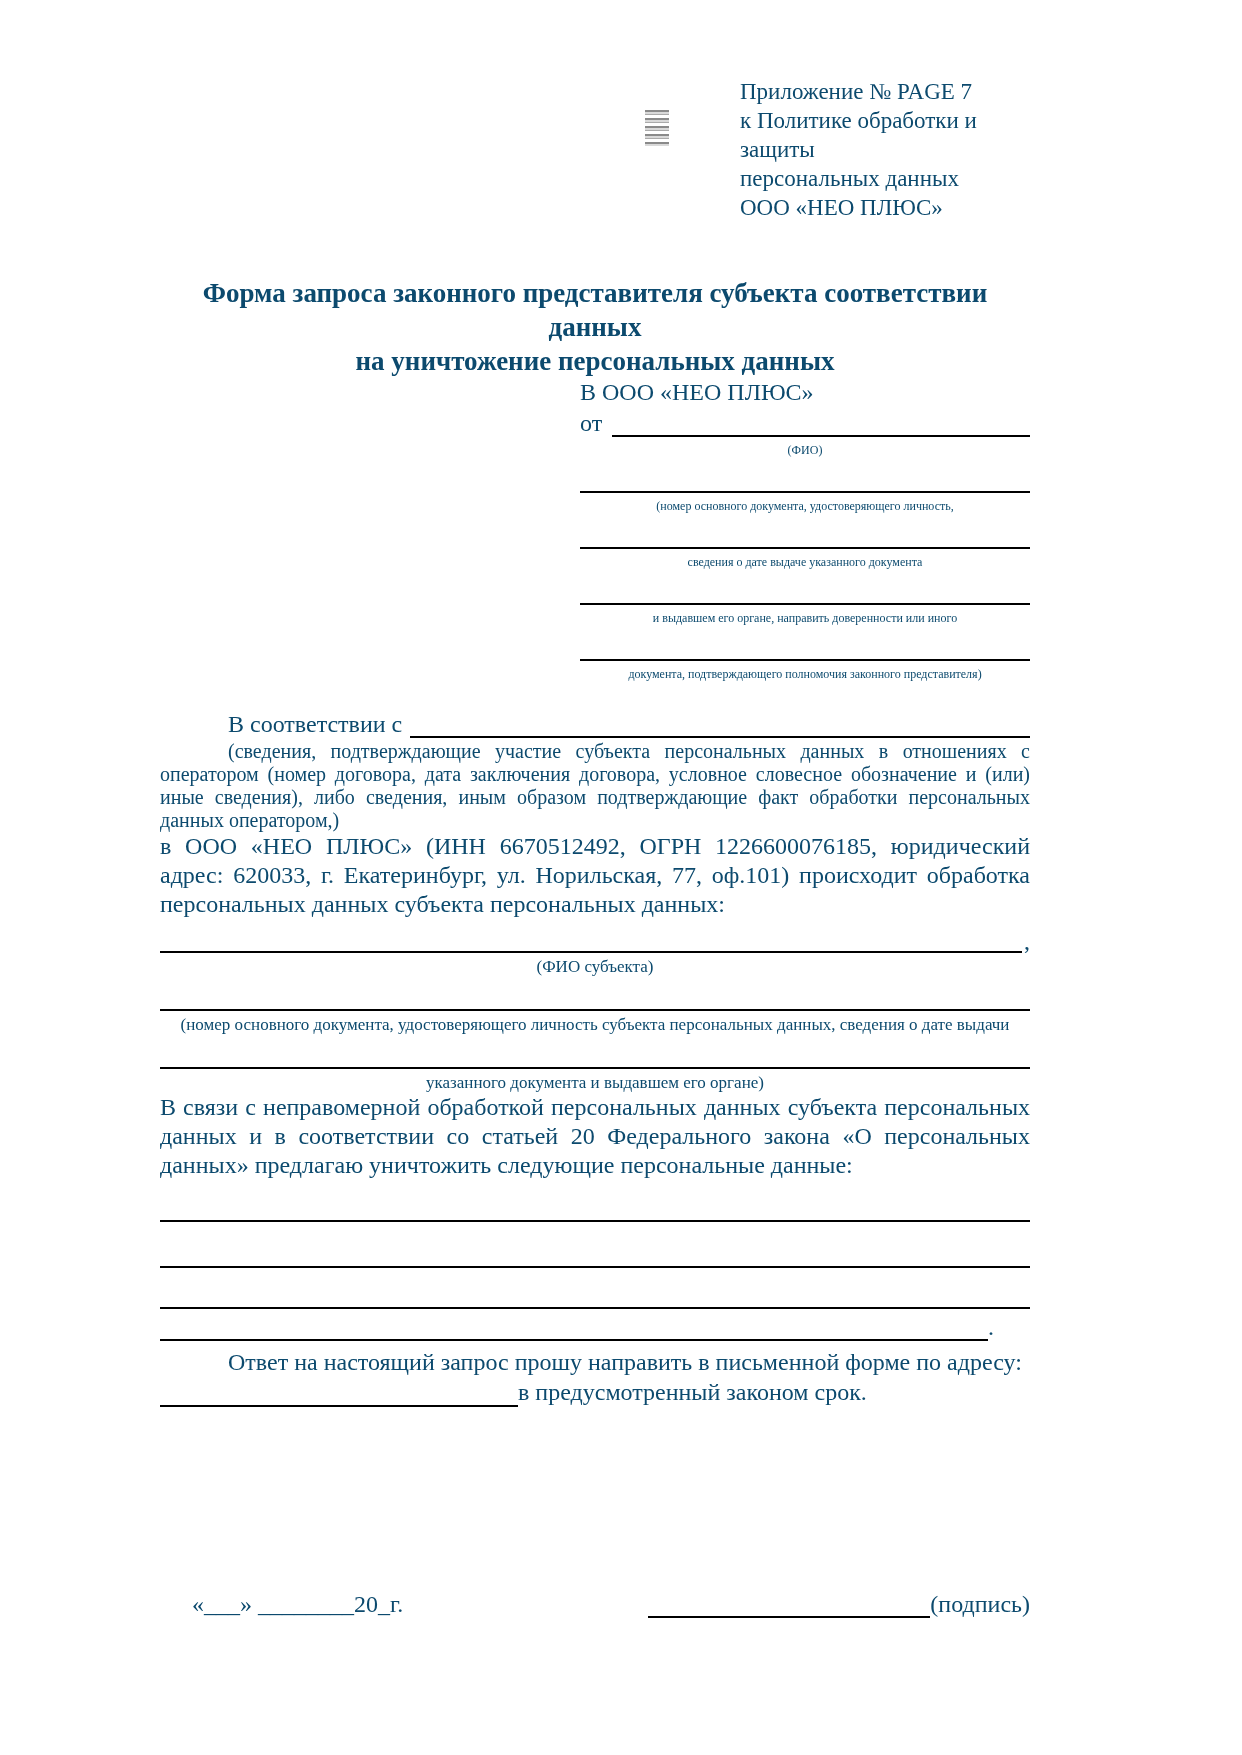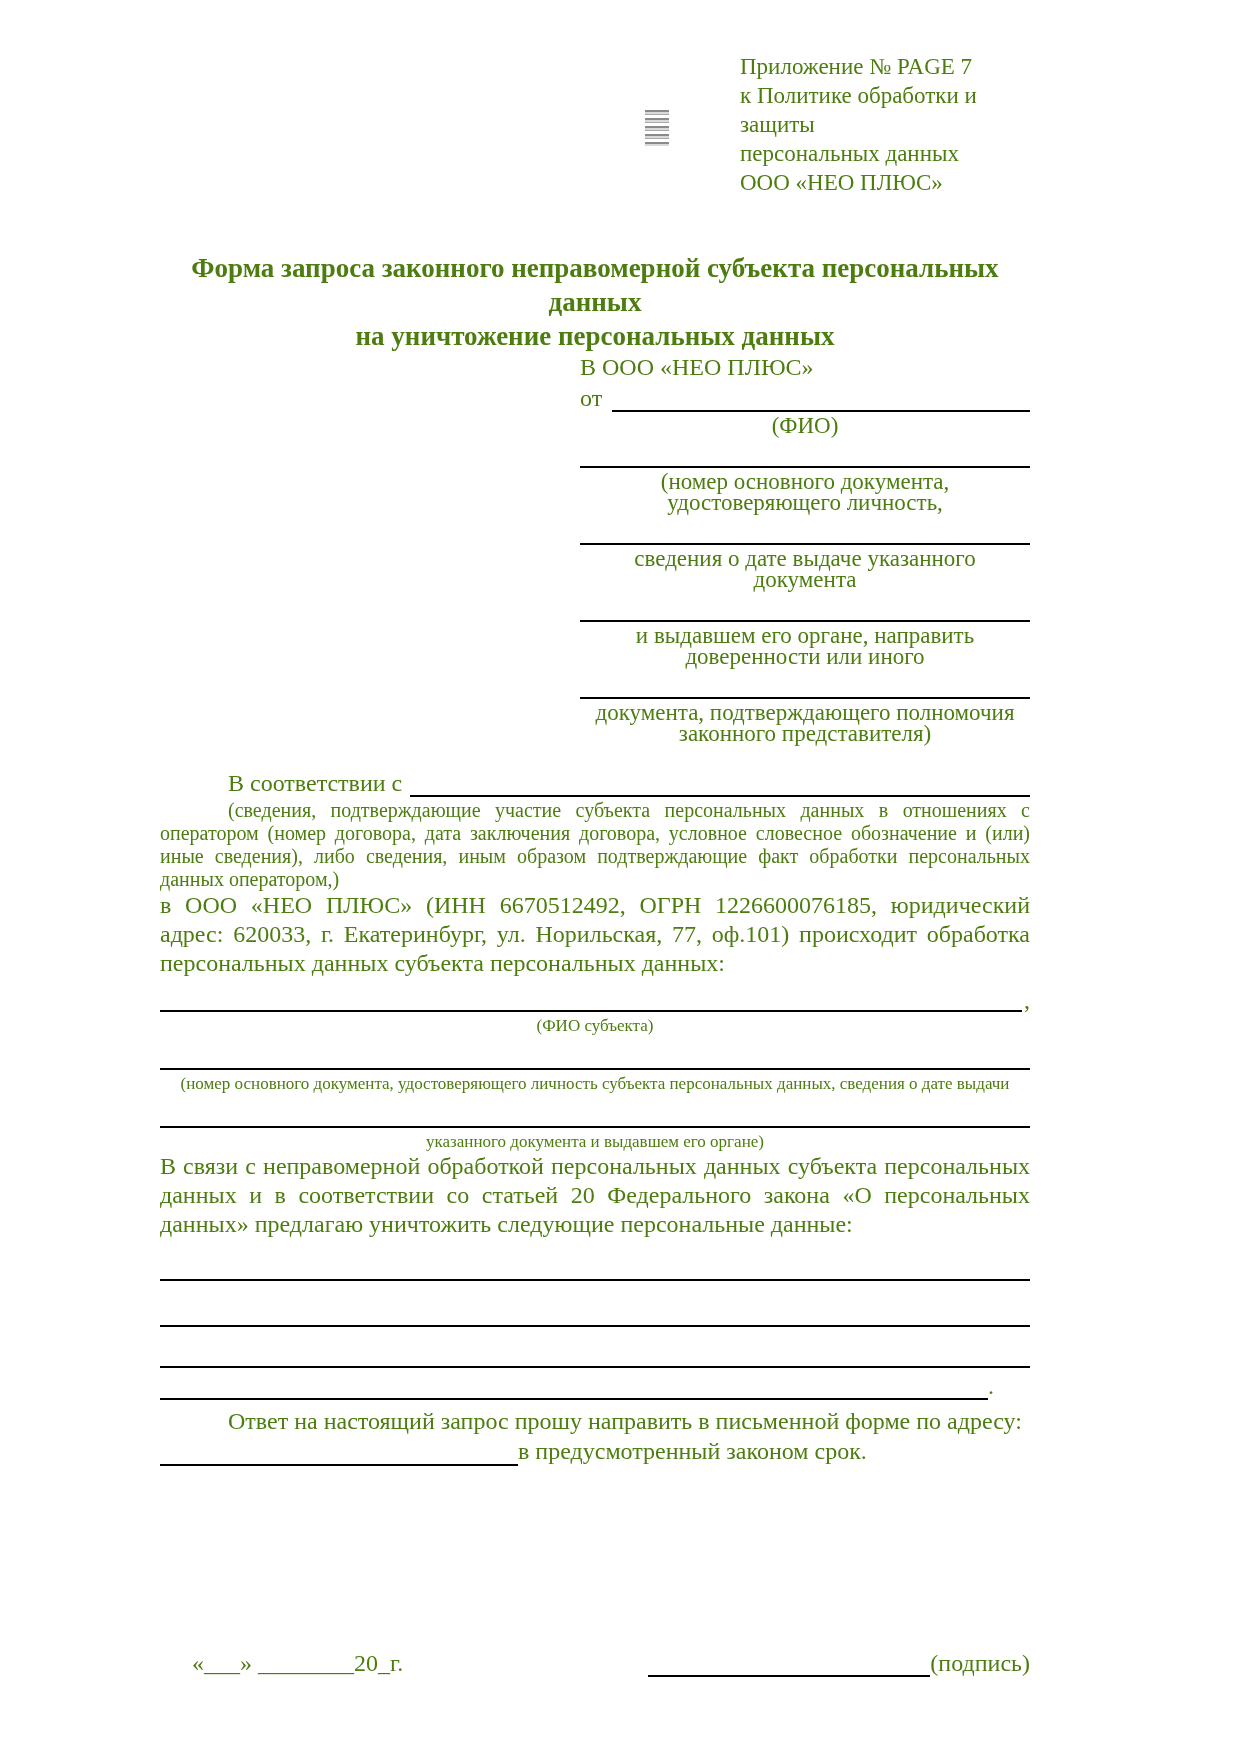--- a/index.html
+++ b/index.html
@@ -1,35 +1,35 @@
 <!DOCTYPE html>
 <html><head>
 <meta charset="utf-8">
 <style>
   html,body { margin:0; padding:0; background:#888; }
   .page {
     width:1242px; height:1755px; background:#ffffff; position:relative;
-    box-sizing:border-box; padding:52px 212px 0 160px;
-    font-family:"Liberation Serif","DejaVu Serif",serif; color:#4d7c0f;
+    box-sizing:border-box; padding:77px 212px 0 160px;
+    font-family:"Liberation Serif","DejaVu Serif",serif; color:#0c4a6e;
     font-size:24px; margin:0 auto;
   }
   .marks-icon {
     position:absolute; left:645px; top:110px; width:24px; height:36px;
     background:repeating-linear-gradient(to bottom,#8a8a8a 0 2px,#d9d9d9 2px 4px,#aaaaaa 4px 5px,#ffffff 5px 8px);
   }
   .appendix { margin-left:580px; width:312px; font-size:23px; line-height:29px; }
   .title { text-align:center; font-weight:bold; font-size:27px; line-height:34px; margin-top:54px; }
   .addr { margin-left:420px; width:450px; }
   .addr-to { line-height:28px; }
   .row { display:flex; align-items:flex-end; }
   .uline { border-bottom:2px solid #000; }
   .grow { flex:1 1 auto; }
   .from-row { margin-top:2px; }
   .from-row .uline { height:27px; margin-left:10px; }
-  .cap { text-align:center; font-size:23px; line-height:21px; margin-top:3px; }
+  .cap { text-align:center; font-size:12px; line-height:21px; margin-top:3px; }
   .cap-sm { text-align:center; font-size:17px; line-height:21px; margin-top:3px; }
   .fline { height:30px; border-bottom:2px solid #000; }
   .acc-row { display:flex; align-items:flex-end; margin-top:24px; }
   .acc-label { margin-left:68px; white-space:nowrap; padding-right:8px; }
   .acc-row .uline { height:27px; }
   .note { font-size:20px; line-height:23px; text-align:justify; text-indent:68px; margin-top:2px; }
   .para { text-align:justify; line-height:29px; }
   .mainline { height:32px; border-bottom:2px solid #000; }
   .comma-row { display:flex; align-items:flex-end; }
   .comma-row .tail { line-height:24px; padding-left:2px; }
@@ -53,21 +53,21 @@
   <div class="marks-icon"></div>
 
   <div class="appendix">
     <div>Приложение №  PAGE 7</div>
     <div>к Политике обработки и защиты</div>
     <div>персональных данных</div>
     <div>ООО «НЕО ПЛЮС»</div>
   </div>
 
   <div class="title">
-    <div>Форма запроса законного неправомерной субъекта персональных данных</div>
+    <div>Форма запроса законного представителя субъекта соответствии данных</div>
     <div>на уничтожение персональных данных</div>
   </div>
 
   <div class="addr">
     <div class="addr-to">В ООО «НЕО ПЛЮС»</div>
     <div class="row from-row">
       <span>от</span>
       <span class="uline grow"></span>
     </div>
     <div class="cap">(ФИО)</div>

